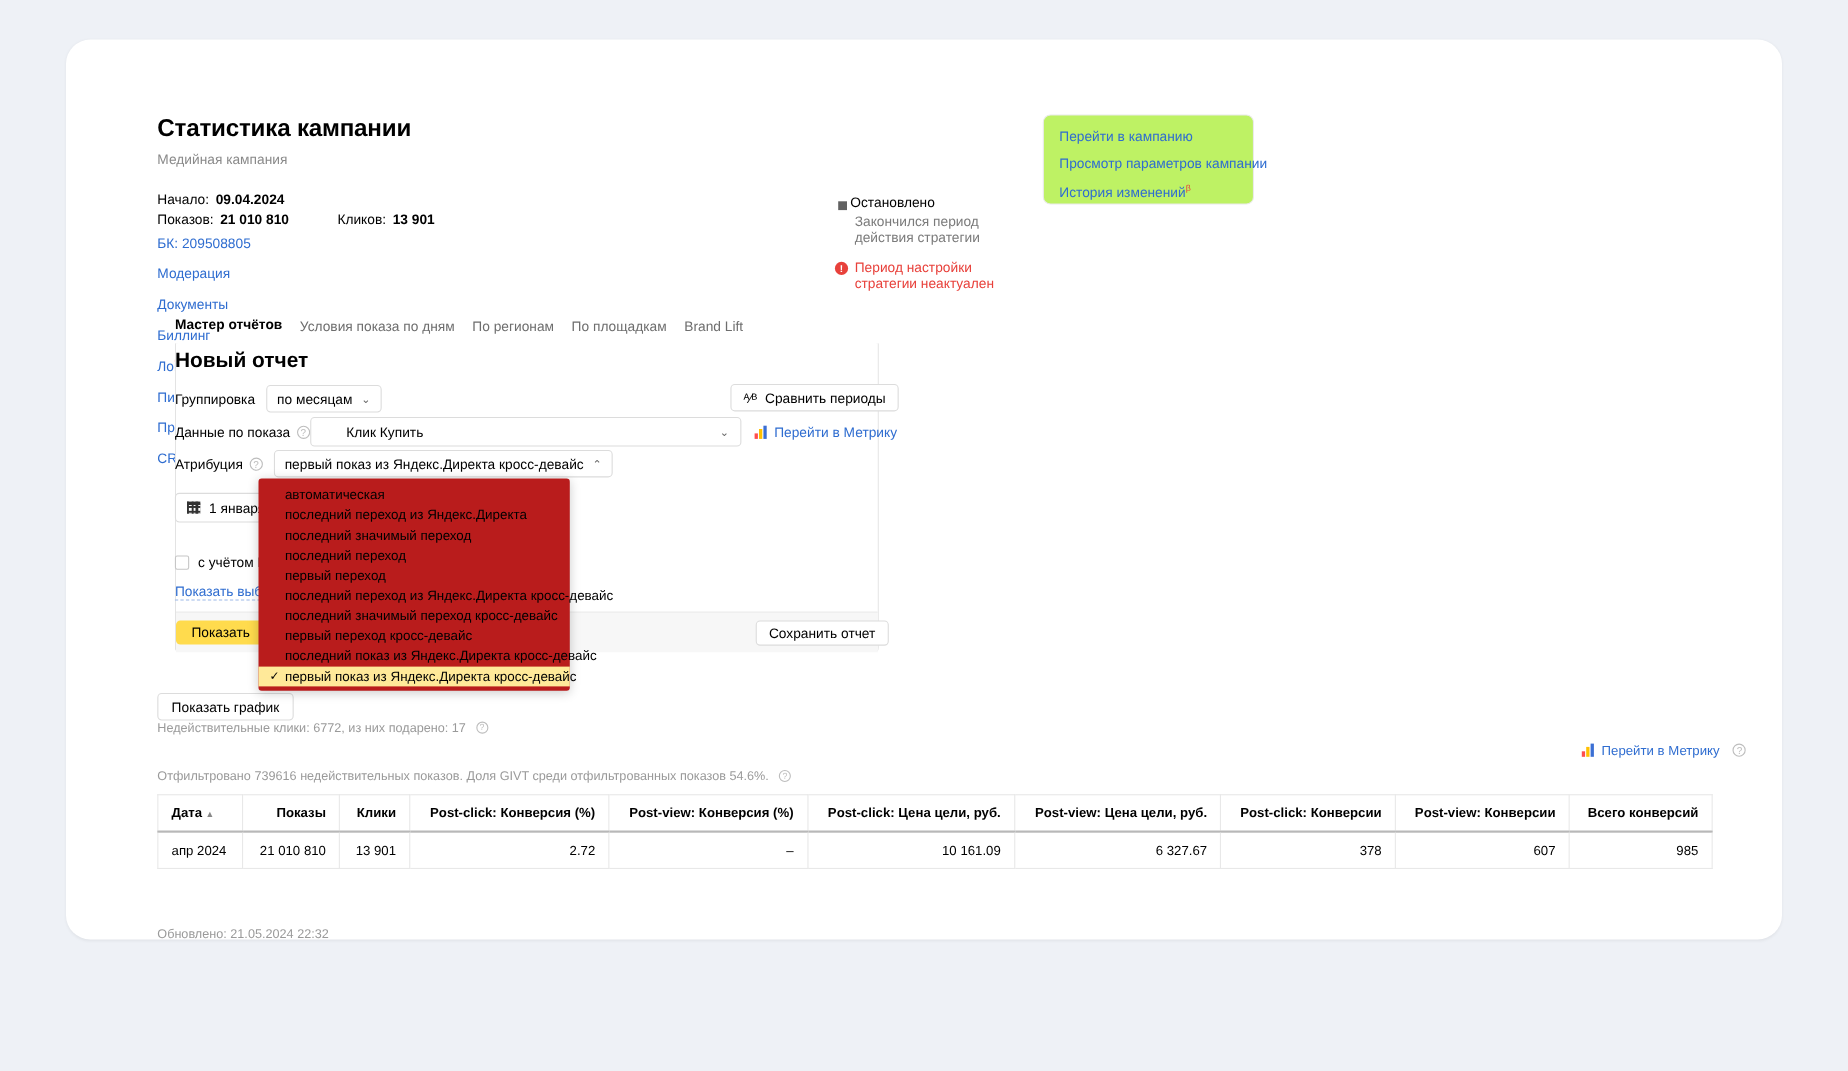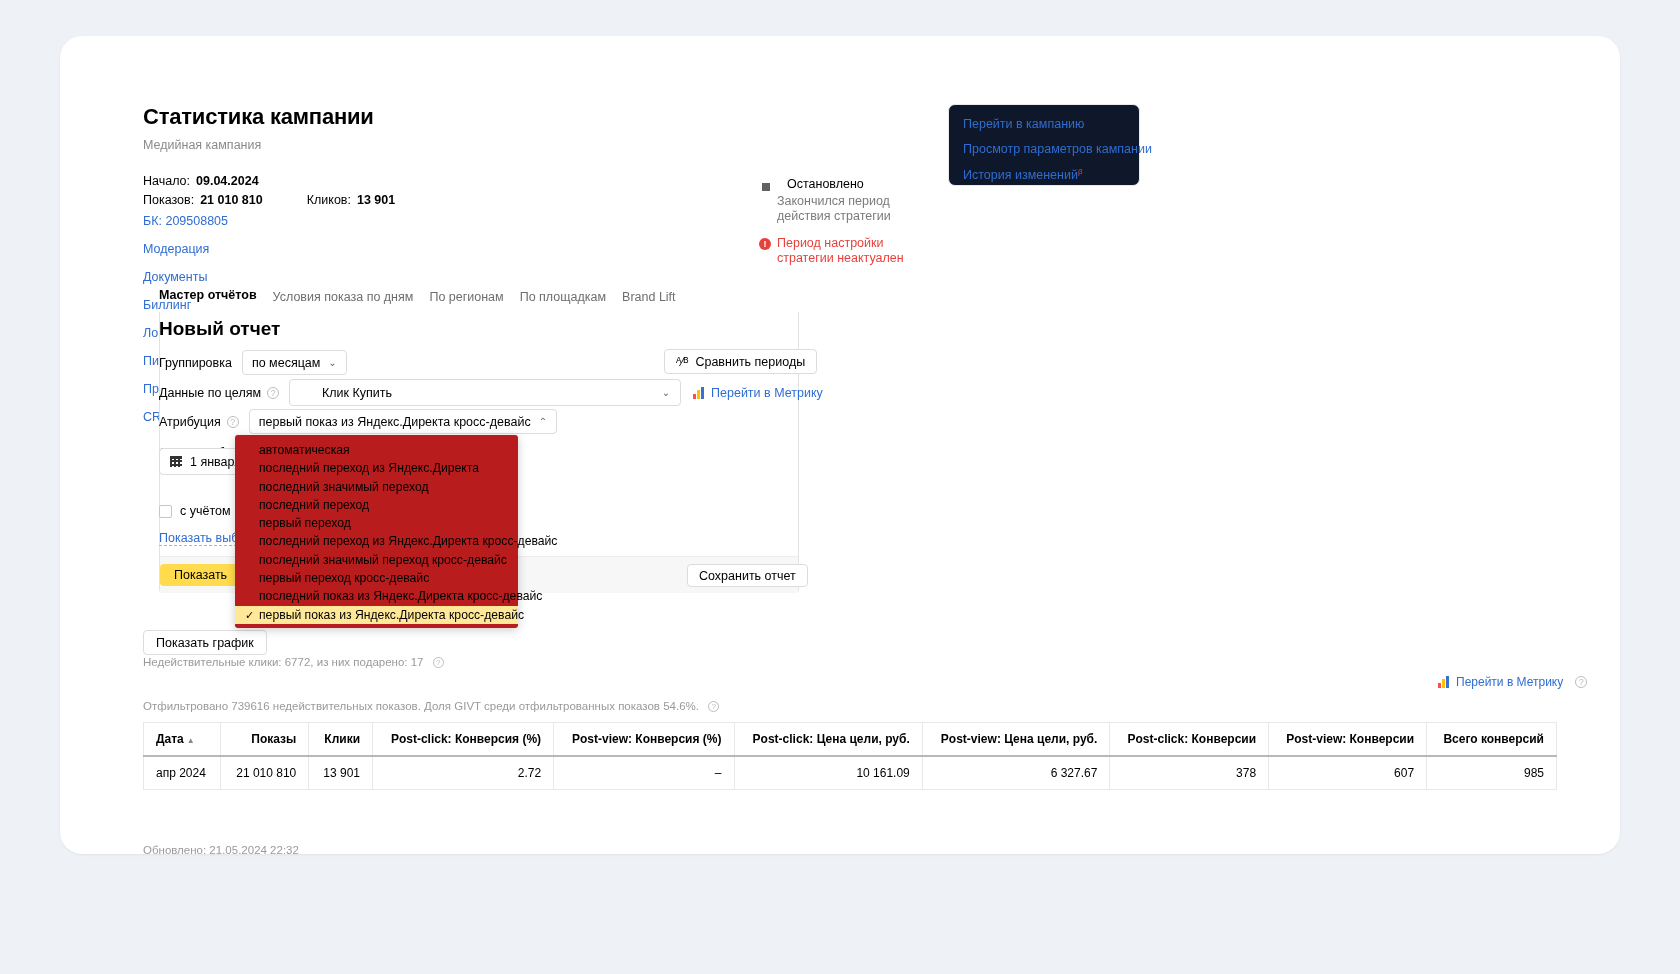--- a/index.html
+++ b/index.html
@@ -42,42 +42,42 @@
 
   .links-row {
     position: absolute; left: 83px; top: 178px;
     font-size: 12.5px;
     display: flex; gap: 14px; align-items: baseline; flex-direction: column;
   }
   .lnk { color: #2f6dd0; text-decoration: none; cursor: pointer; white-space: nowrap; }
 
   
   .status-block { position: absolute; left: 702px; top: 141px; width: 190px; }
-  .status-line { display: flex; align-items: flex-end; gap: 17px; font-size: 12.5px; }
+  .status-line { display: flex; align-items: flex-end; gap: 3px; font-size: 12.5px; }
   .sq { width: 8px; height: 8px; background: #616161; margin-top: 4px; flex: none; }
   .status-sub {
     margin-left: 15px; margin-top: 3px;
     font-size: 12.5px; color: #7b7b7b; line-height: 15px; width: 160px;
   }
   .warn-block {
     position: absolute; left: 699px; top: 200px; width: 175px;
     display: flex; gap: 6px; align-items: flex-start;
     font-size: 12.5px; color: #e8413b; line-height: 15px;
   }
   .warn-ic {
     flex: none; width: 12px; height: 12px; border-radius: 50%;
     background: #e8413b; color: #fff; font-size: 9px; font-weight: bold;
     display: flex; align-items: center; justify-content: center; margin-top: 2px;
   }
 
   
   .right-panel {
     position: absolute; left: 888px; top: 68px;
     width: 192px; height: 82px;
-    background: #0f172a;
+    background: #bef264;
     border: 1px solid #eaeaea;
     border-radius: 7px;
     padding: 12px 14px;
   }
   .right-panel a { display: block; font-size: 12.5px; margin-bottom: 11px; }
   .sup-beta { color: #e8413b; font-size: 8px; vertical-align: super; }
 
   
   .tabs {
     position: absolute; left: 99px; top: 252px;
@@ -323,23 +323,23 @@
         <span class="chev">⌄</span>
       </span>
     </div>
 
     <div class="btn-compare">
       <span class="frac-ic">ᴬ⁄ᴮ</span>
       <span>Сравнить периоды</span>
     </div>
 
     <div class="form-row" style="left:99px; top:343px;">
-      <span class="flabel">Данные по целям</span>
+      <span class="flabel">Данные по показа</span>
       <span class="qmark">?</span>
-      <span class="sel-wide" style="margin-left:10px;padding-left:32px;">
+      <span class="sel-wide" style="padding-left:32px;">
         <span>Клик Купить</span>
         <span class="chev">⌄</span>
       </span>
       <span class="metrika-link" style="margin-left:12px;">
         <span class="metrika-ic">
             <i class="mi1"></i>
             <i class="mi2"></i>
             <i class="mi3"></i>
           </span>
         <span>Перейти в Метрику</span>

